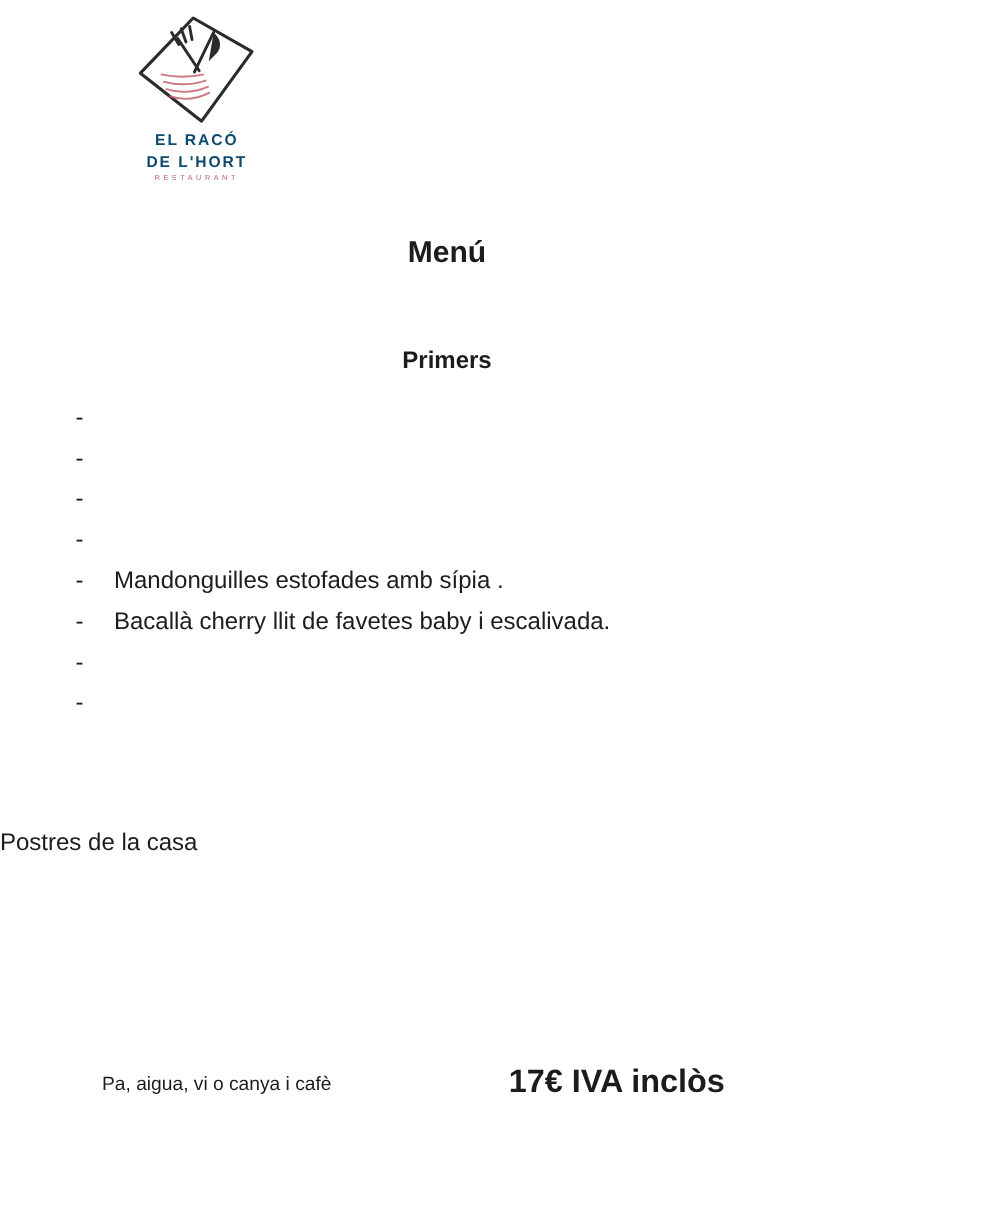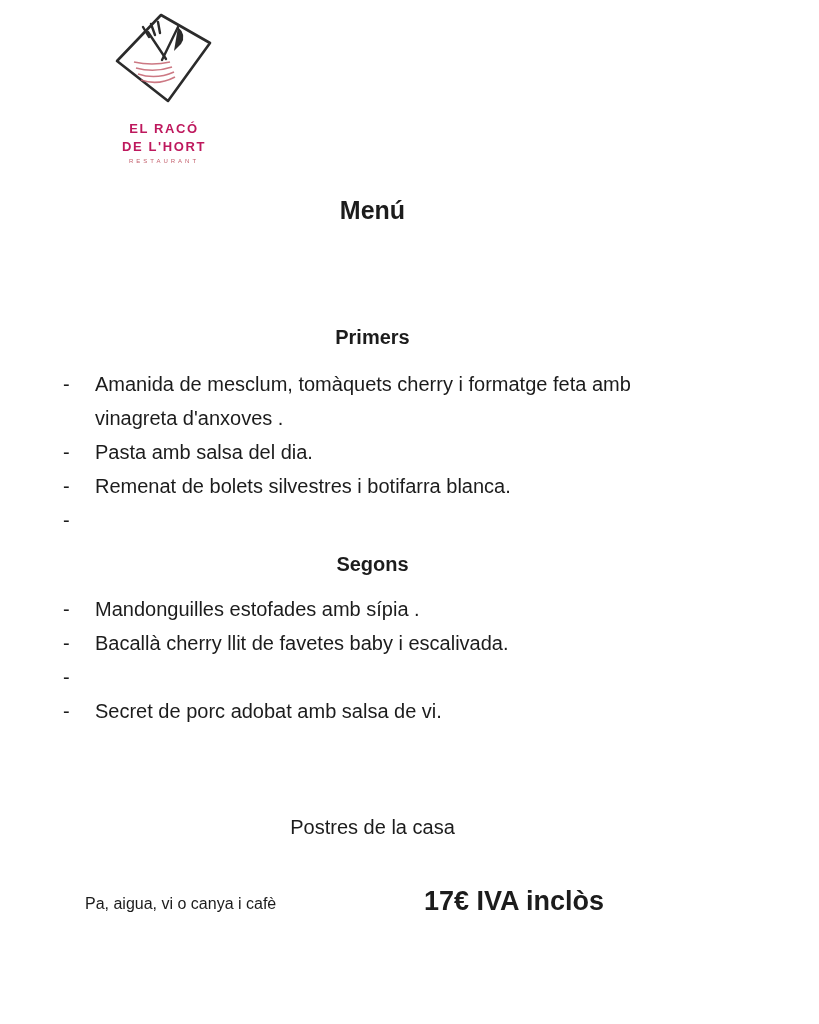--- a/index.html
+++ b/index.html
@@ -21,26 +21,26 @@
   
   .logo {
     position: absolute;
     top: 12px;
     left: 104px;
     width: 120px;
     text-align: center;
   }
   .logo svg { display: block; margin: 0 auto; }
   .logo-name {
-    margin-top: 16px;
+    margin-top: 4px;
     font-weight: bold;
     font-size: 13px;
     letter-spacing: 1.6px;
     line-height: 1.35;
-    color: #be185d;
+    color: #0c4a6e;
     white-space: nowrap;
   }
   .logo-sub {
     margin-top: 3px;
     font-size: 6px;
     letter-spacing: 3px;
     color: var(--accent);
   }
 
   
@@ -55,21 +55,21 @@
     text-align: center;
     font-size: 25px;
     font-weight: bold;
   }
   .section-heading {
     text-align: center;
     font-size: 20px;
     font-weight: bold;
     margin: 0;
   }
-  .section-heading.first { margin-top: 101px; margin-bottom: 18px; }
+  .section-heading.first { margin-top: 65px; margin-bottom: 18px; }
   .section-heading.second { margin-top: 16px; margin-bottom: 16px; }
 
   .menu-list {
     list-style: none;
     margin: 0;
     padding: 0;
   }
   .menu-list li {
     display: flex;
     align-items: flex-start;
@@ -81,21 +81,21 @@
   .menu-list .dash {
     width: 32px;
     flex: 0 0 32px;
   }
   .menu-list .item-text {
     flex: 1 1 auto;
   }
 
   .dessert-line {
     margin-top: 88px;
-    text-align: center;
+    text-align: left;
     font-size: 20px;
   }
 
   
   .footer-left {
     position: absolute;
     left: 85px;
     top: 895px;
     font-size: 16px;
   }
@@ -143,52 +143,47 @@
 
 <div class="content">
 
   <h1 class="menu-title">Menú</h1>
 
   <h2 class="section-heading first">Primers</h2>
 
   <ul class="menu-list">
     <li>
       <span class="dash">-</span>
-      <span class="item-text">Amanida de mesclum, tomàquets cherry i formatge feta amb vinagreta d'anxoves .</span>
     </li>
     <li>
       <span class="dash">-</span>
-      <span class="item-text">Pasta amb salsa del dia.</span>
     </li>
     <li>
       <span class="dash">-</span>
-      <span class="item-text">Remenat de bolets silvestres i botifarra blanca.</span>
     </li>
     <li>
       <span class="dash">-</span>
     </li>
   </ul>
 
-  <h2 class="section-heading second">Segons</h2>
 
   <ul class="menu-list">
     <li>
       <span class="dash">-</span>
       <span class="item-text">Mandonguilles estofades amb sípia .</span>
     </li>
     <li>
       <span class="dash">-</span>
       <span class="item-text">Bacallà cherry llit de favetes baby i escalivada.</span>
     </li>
     <li>
       <span class="dash">-</span>
     </li>
     <li>
       <span class="dash">-</span>
-      <span class="item-text">Secret de porc adobat amb salsa de vi.</span>
     </li>
   </ul>
 
   <div class="dessert-line">Postres de la casa</div>
 
 </div>
 
 <div class="footer-left">Pa, aigua, vi o canya i cafè</div>
 
 <div class="footer-price">17€ IVA inclòs</div>

